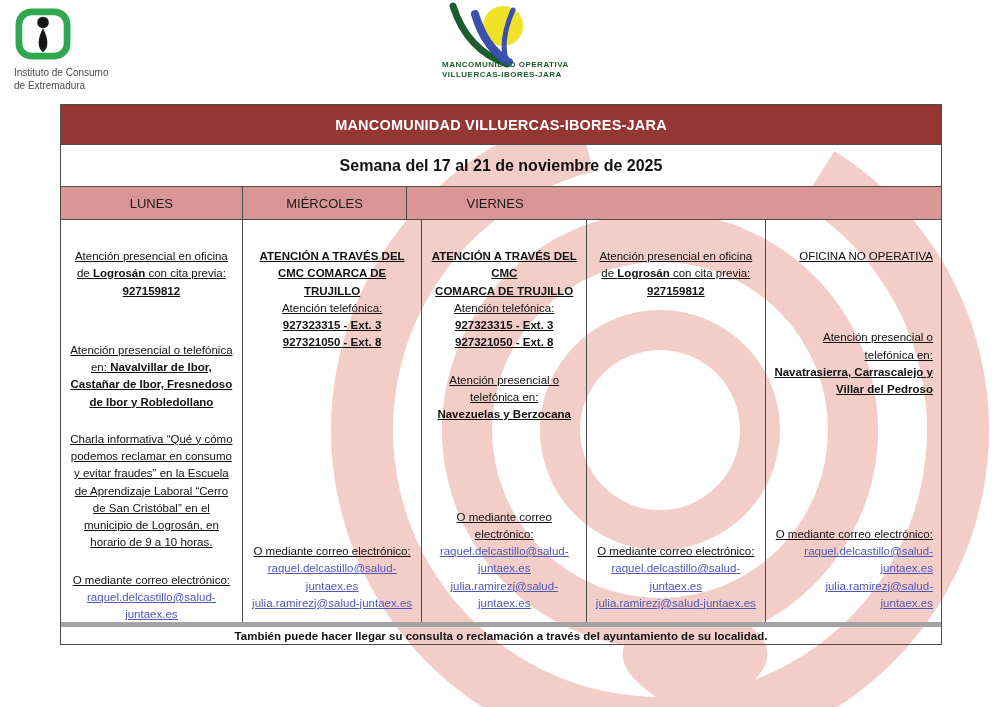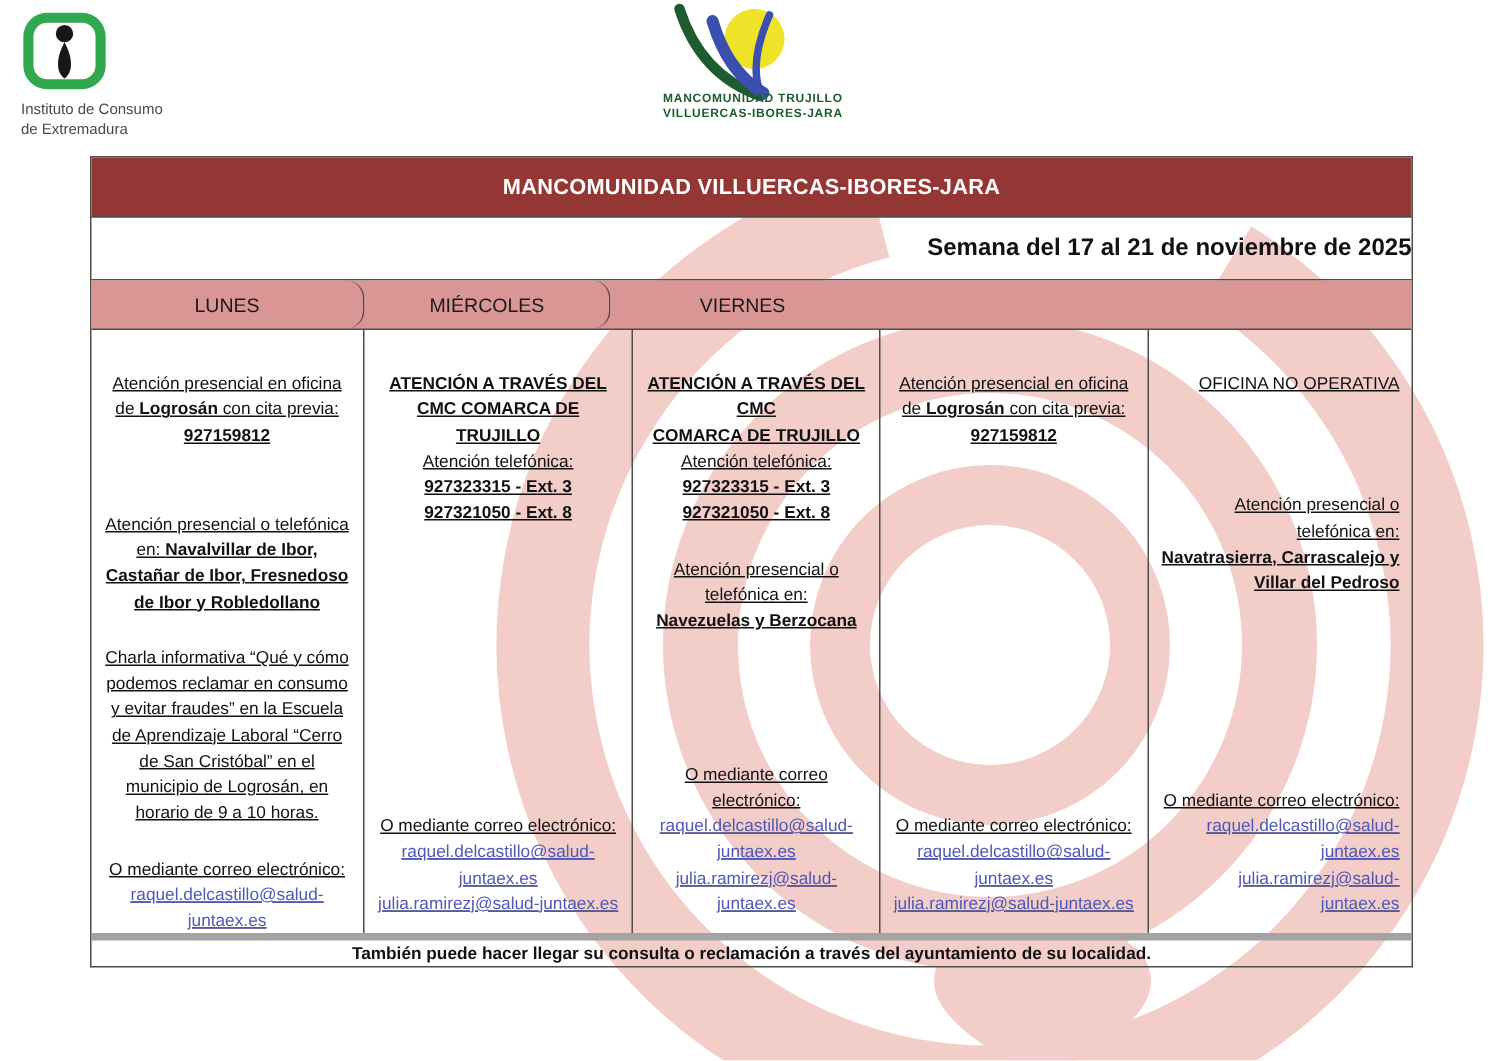--- a/index.html
+++ b/index.html
@@ -18,25 +18,25 @@
   .logo-right{position:absolute;right:12px;top:10px;display:flex;align-items:flex-start;}
   .logo-right-text{font-size:10.5px;color:#a29c9c;line-height:1.3;margin-left:6px;margin-top:14px;}
 
   
   .tbl{position:absolute;left:60px;top:104px;width:882px;z-index:1;
        border:1px solid #4d4d4d;box-sizing:border-box;}
   .row{box-sizing:border-box;}
   .banner{height:40px;background:var(--banner,#943634);display:flex;align-items:center;justify-content:center;
           border-bottom:1px solid #4d4d4d;}
   .banner span{color:#fff;font-weight:bold;font-size:14.5px;letter-spacing:.2px;}
-  .week{height:42px;display:flex;align-items:center;justify-content:flex-end;border-bottom:1px solid #4d4d4d;background:transparent;}
+  .week{height:42px;display:flex;align-items:center;justify-content:center;border-bottom:1px solid #4d4d4d;background:transparent;}
   .week span{font-weight:bold;font-size:16px;}
   .dayhead{display:flex;background:var(--day_header,#d99694);border-bottom:1px solid #4d4d4d;height:33px;}
   .dh{display:flex;align-items:center;justify-content:center;font-size:13px;color:#1a1a1a;
-      border-right:1px solid #4d4d4d;box-sizing:border-box;border-radius:12px;}
+      border-right:1px solid #4d4d4d;box-sizing:border-box;}
   .content{display:flex;height:402px;background:transparent;}
   .cell{border-right:1px solid #4d4d4d;box-sizing:border-box;display:flex;flex-direction:column;
         padding:28px 8px 10px;text-align:center;font-size:11.5px;line-height:1.5;overflow:hidden;text-decoration:underline;}
   .c0{width:20.65%}.c1{width:20.42%}.c2{width:18.71%}.c3{width:20.29%}.c4{width:19.93%;border-right:none;text-align:right;}
   .para{margin:0 0 20px;}
   .gap-lg{margin-bottom:42px;}
   .gap-xl{margin-bottom:64px;}
   .b{font-weight:bold;}
   .email{margin-top:auto;}
   .email .para{margin:0;}
@@ -73,21 +73,21 @@
     </div>
 
     <div class="logo-center">
       <svg width="210" height="70" viewBox="0 0 210 70">
         <circle cx="108" cy="24" r="20" fill="#efe32a"></circle>
         <path d="M58 4 Q 72 48, 112 62" fill="none" stroke="#1d5c2e" stroke-width="7" stroke-linecap="round"></path>
         <path d="M80 12 Q 90 46, 114 60" fill="none" stroke="#3a4fae" stroke-width="8" stroke-linecap="round"></path>
         <path d="M118 8 Q 104 40, 112 60" fill="none" stroke="#3a4fae" stroke-width="5" stroke-linecap="round"></path>
       </svg>
       <div class="logo-center-text">
-        <div>MANCOMUNIDAD TRUJILLO</div>
+        <div>MANCOMUNIDAD OPERATIVA</div>
         <div>VILLUERCAS-IBORES-JARA</div>
       </div>
     </div>
 
   </div>
 
   <div class="tbl">
     <div class="row banner">
       <span>MANCOMUNIDAD VILLUERCAS-IBORES-JARA</span>
     </div>

